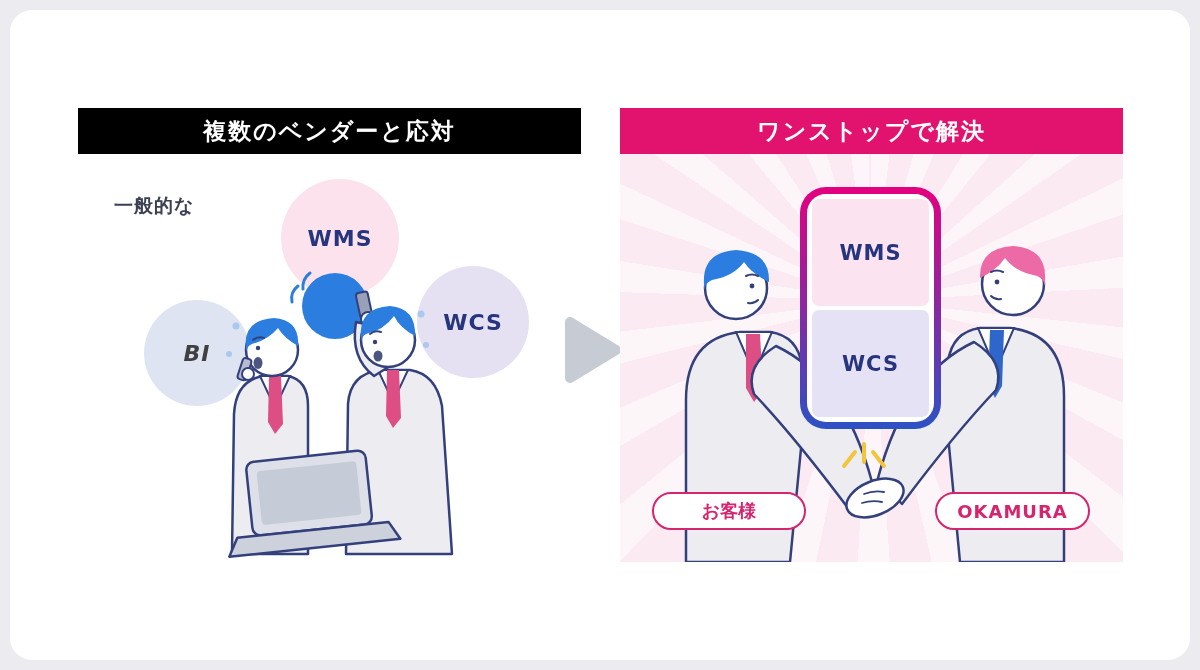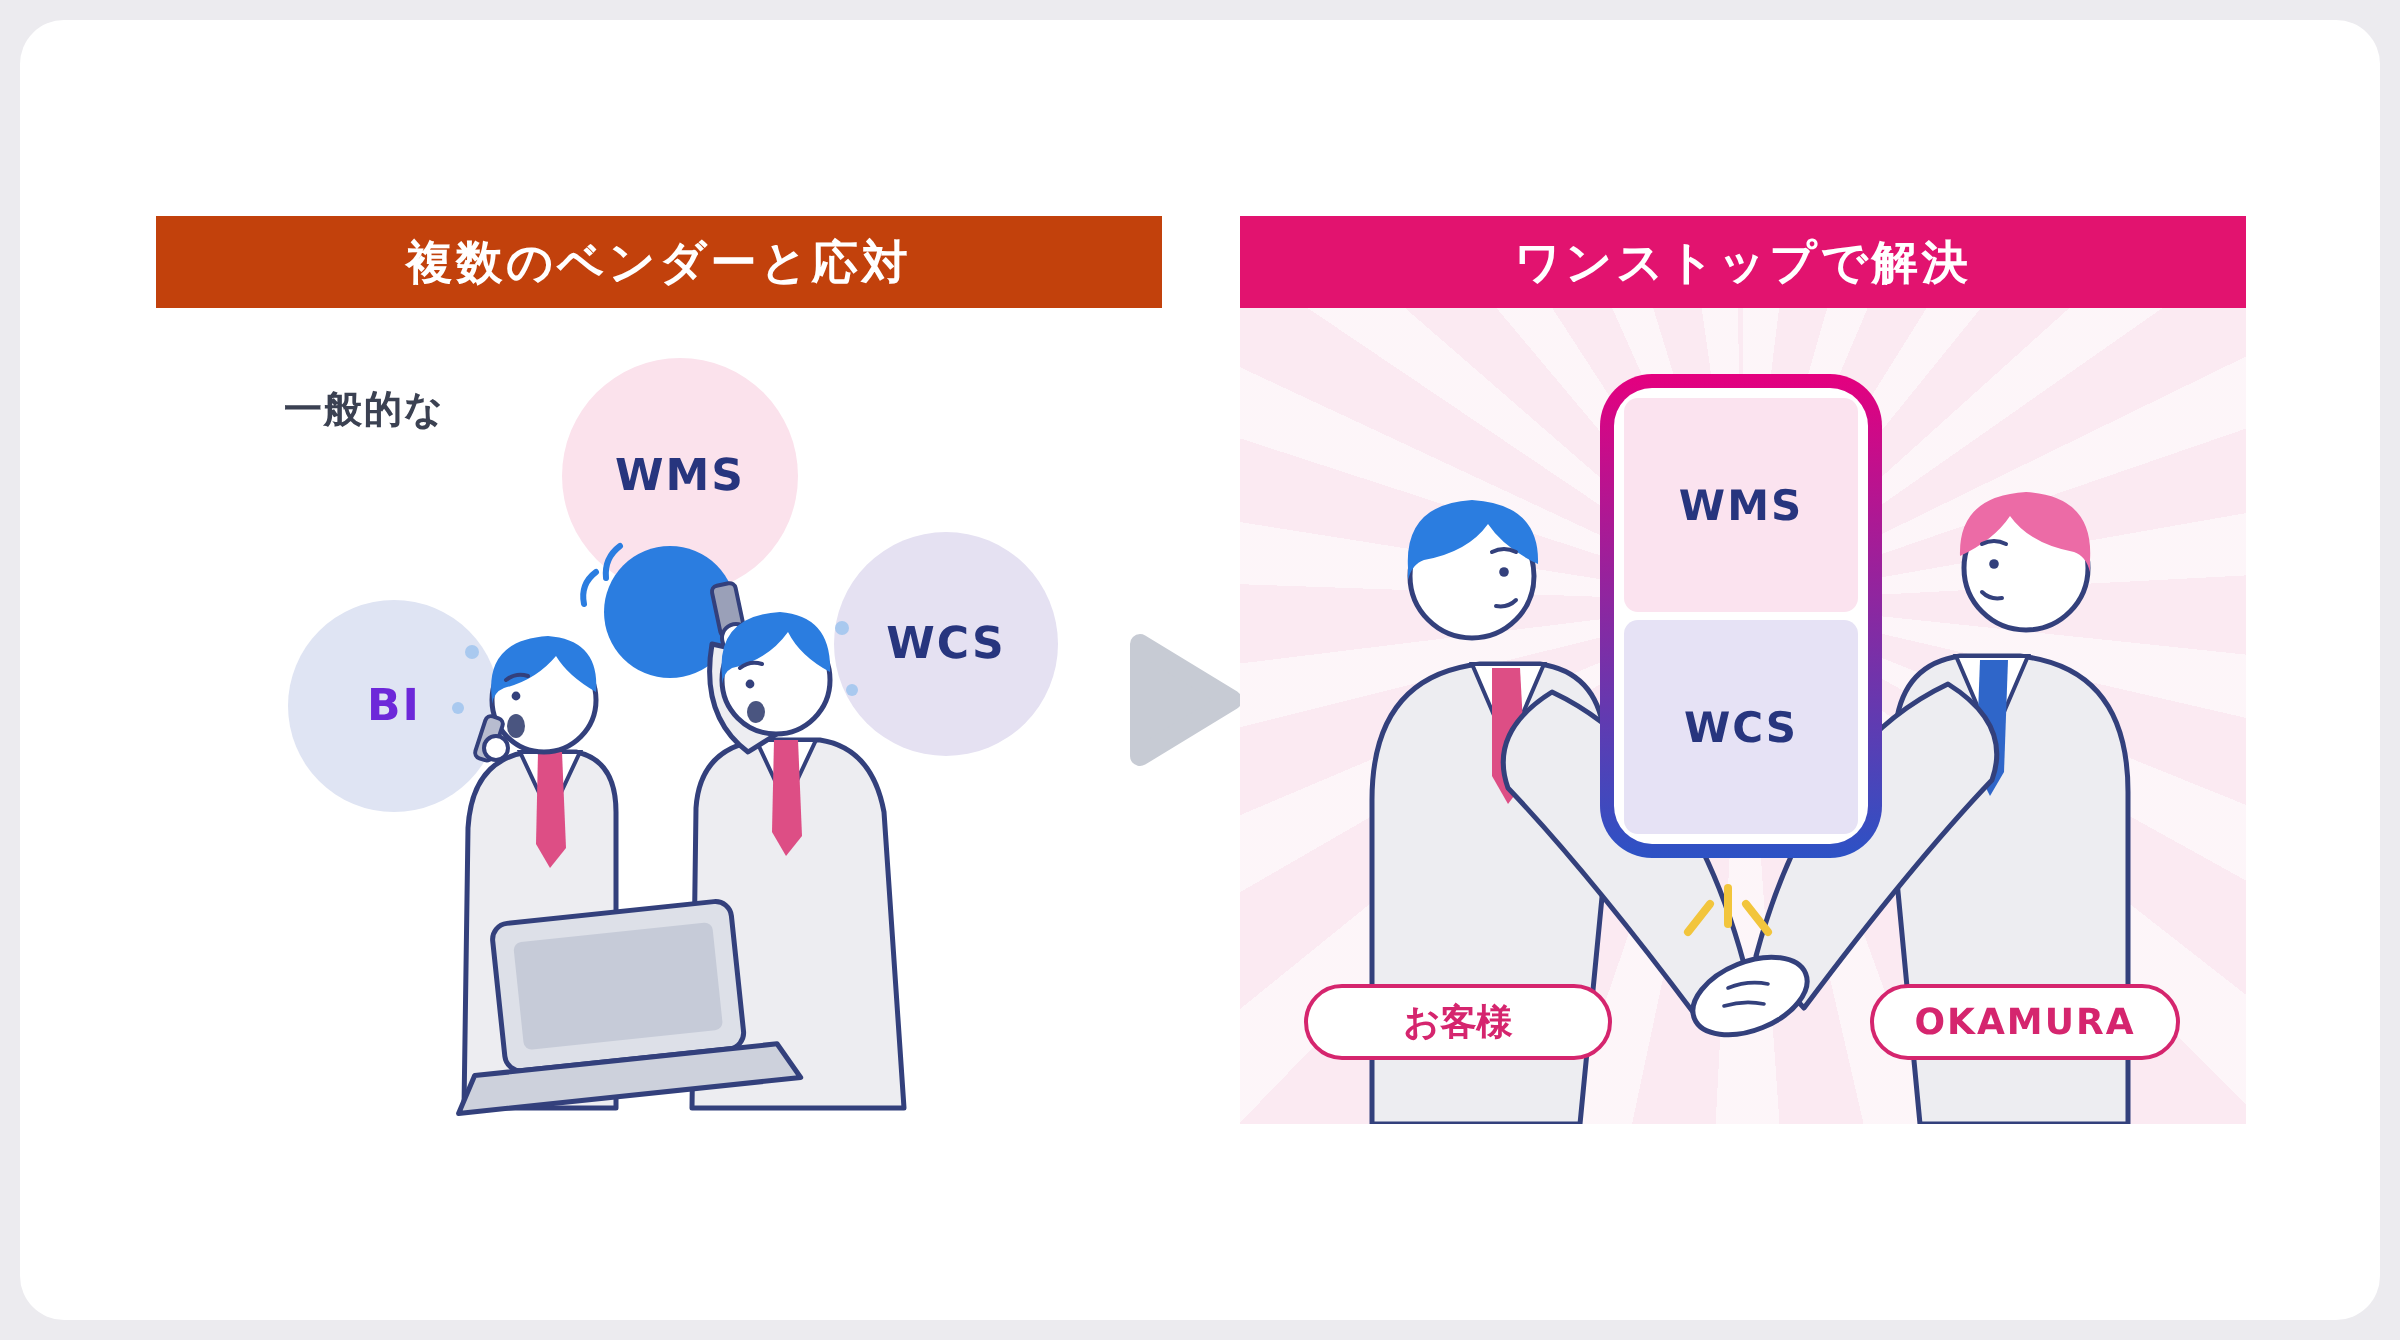--- a/index.html
+++ b/index.html
@@ -22,21 +22,21 @@
   }
   .panel-body { position:relative; width:503px; height:408px; overflow:hidden; }
   .panel-left .panel-body { background:#FFFFFF; }
   .panel-right .panel-body {
     background-color:#FBEAF2;
     background-image:repeating-conic-gradient(from 0deg at 50% 36%,
        rgba(255,255,255,0.55) 0deg 7deg, rgba(255,255,255,0) 7deg 16deg);
   }
   .caption {
     position:absolute; left:36px; top:36px;
-    font-size:19px; font-weight:bold; line-height:1.6; letter-spacing:1px;margin-left:28px;
+    font-size:19px; font-weight:bold; line-height:1.6; letter-spacing:1px;
   }
   .circle {
     position:absolute; border-radius:50%;
     display:flex; align-items:center; justify-content:center;
     font-weight:bold; font-size:22px; letter-spacing:1px;
   }
   .circle-wms { left:203px; top:25px;  width:118px; height:118px; }
   .circle-bi  { left:66px;  top:146px; width:106px; height:106px; }
   .circle-wcs { left:339px; top:112px; width:112px; height:112px; }
   .illu-left  { position:absolute; left:120px; top:108px; }
@@ -65,25 +65,25 @@
   }
   .pill-customer { left:32px;  width:154px; }
   .pill-okamura  { left:315px; width:155px; letter-spacing:1px; }
 </style>
 </head>
 <body>
 
 <div class="card"></div>
 
 <div class="panel panel-left">
-  <div class="panel-header" style="background: #c2410c; color: rgb(255, 255, 255);">複数のベンダーと応対</div>
+  <div class="panel-header" style="background: #000000; color: rgb(255, 255, 255);">複数のベンダーと応対</div>
   <div class="panel-body">
 
     <div class="circle circle-wms" style="background: rgb(251, 226, 236); color: rgb(39, 53, 126);">WMS</div>
-    <div class="circle circle-bi" style="background: rgb(223, 228, 243); color: #6d28d9;">BI</div>
+    <div class="circle circle-bi" style="background: rgb(223, 228, 243); color: #404040; font-style: italic;">BI</div>
     <div class="circle circle-wcs" style="background: rgb(229, 225, 242); color: rgb(39, 53, 126);">WCS</div>
 
     <div class="caption" style="color: rgb(59, 65, 82);">
       <div>一般的な</div>
     </div>
 
     <svg class="illu-left" width="340" height="300" viewBox="0 0 340 300">
 
       <g>
         <circle cx="137" cy="44" r="33" fill="#2B7DE0"></circle>

